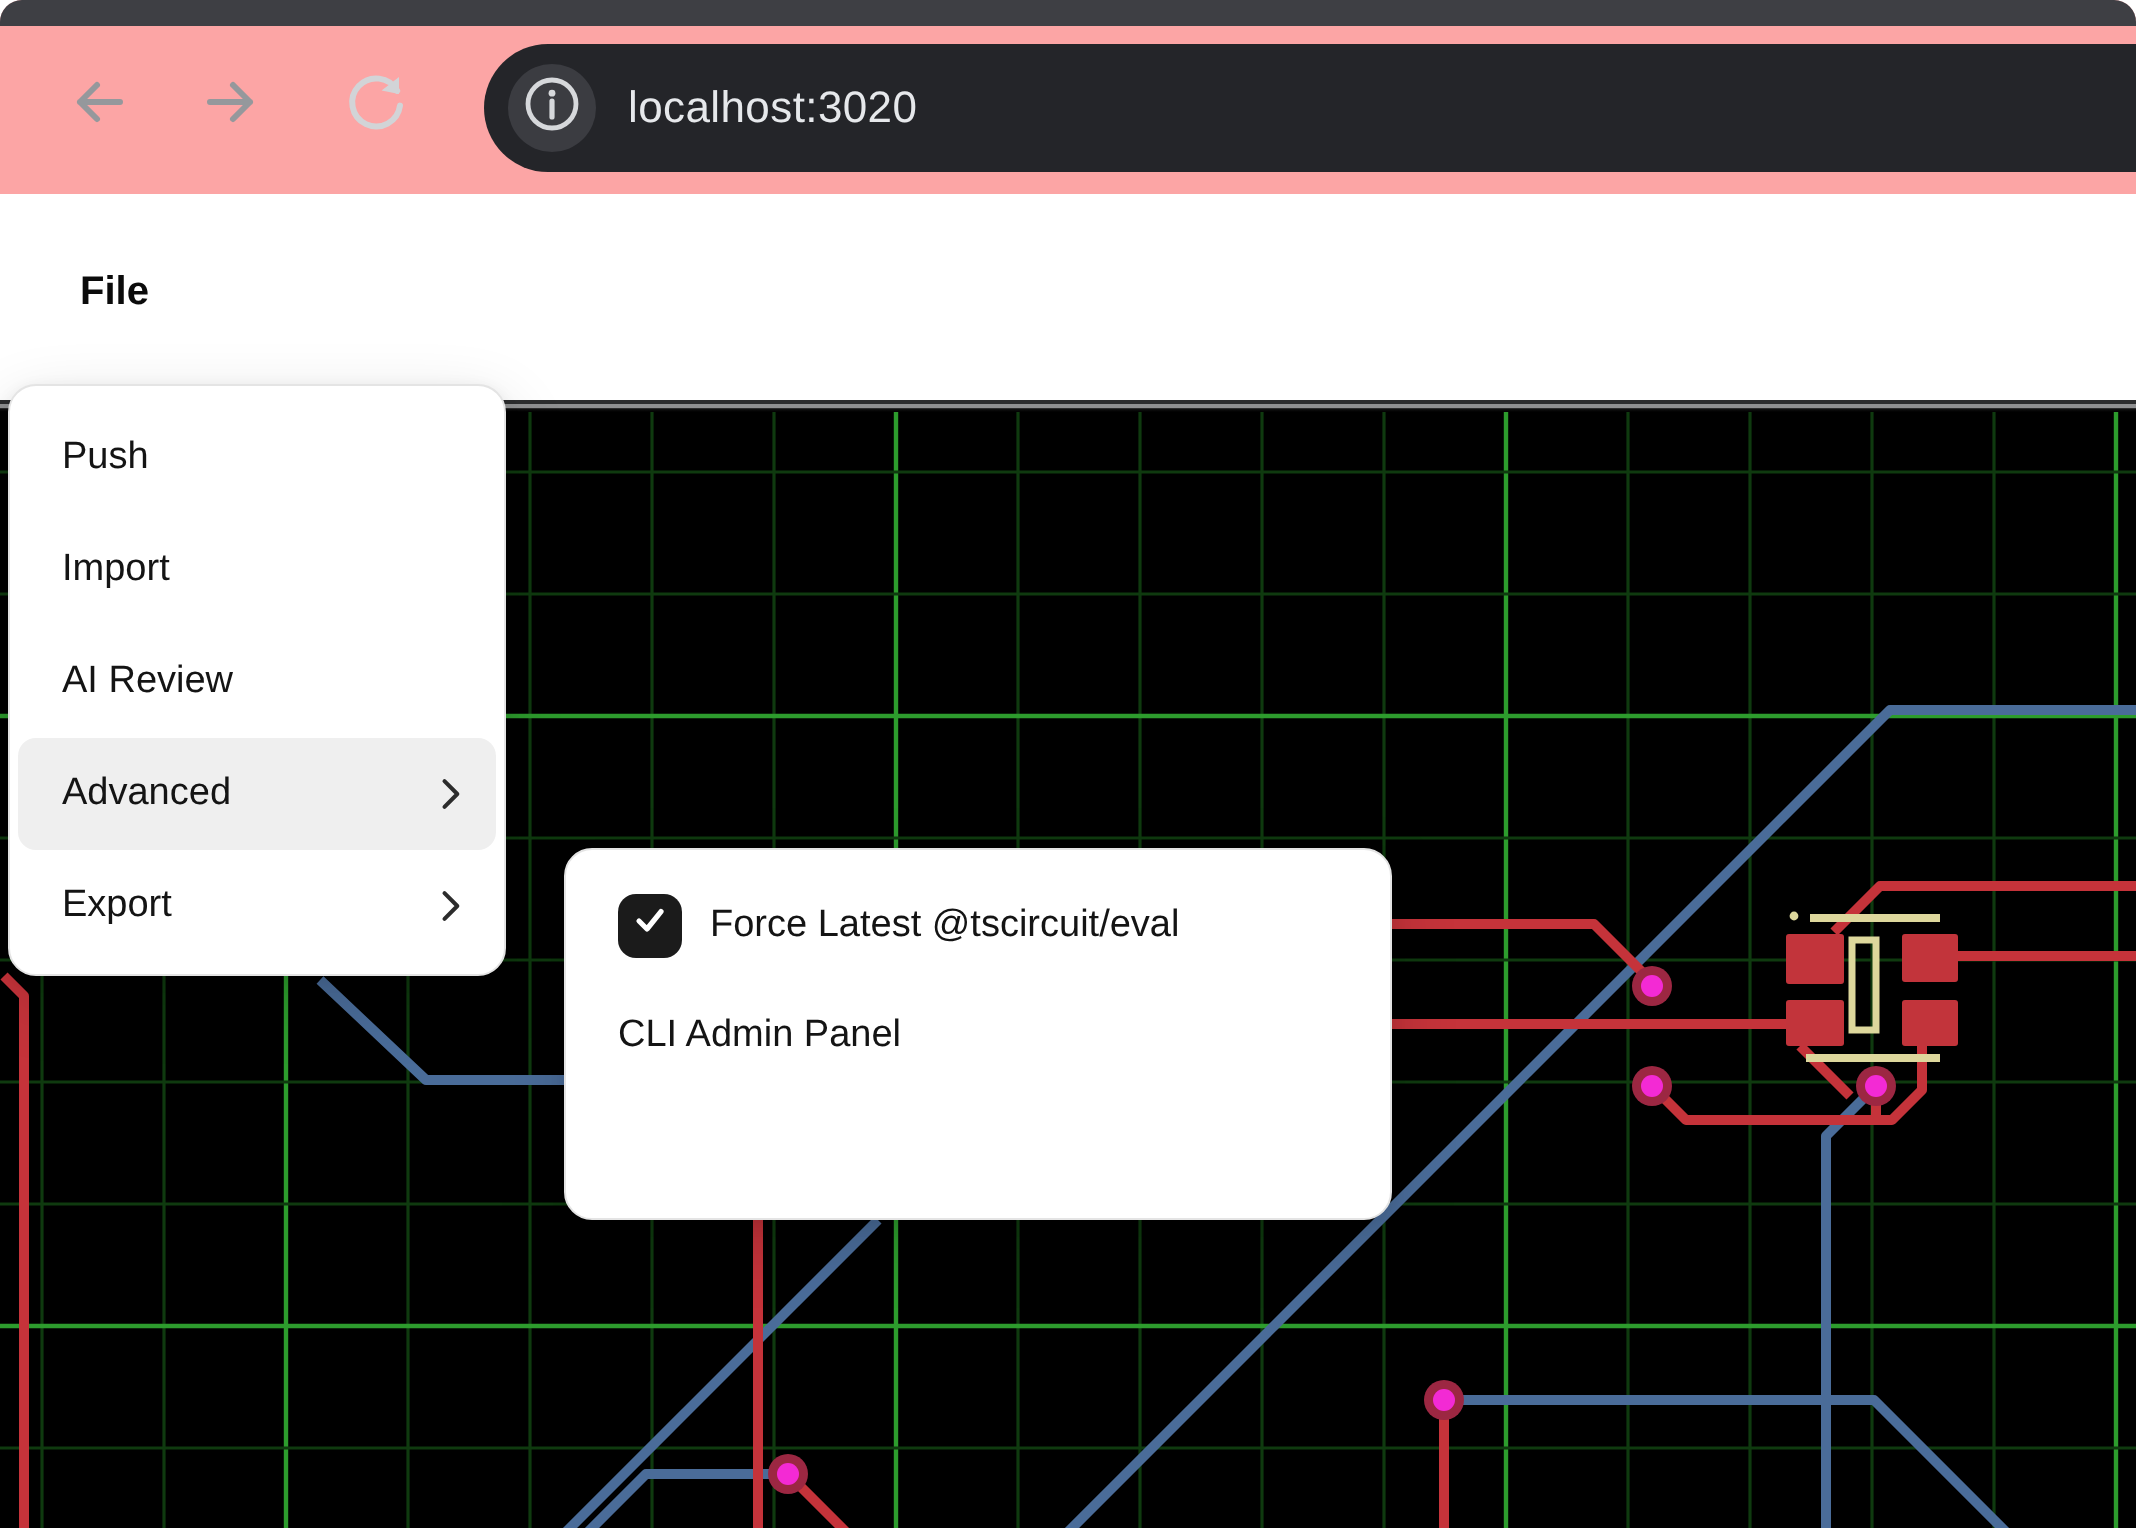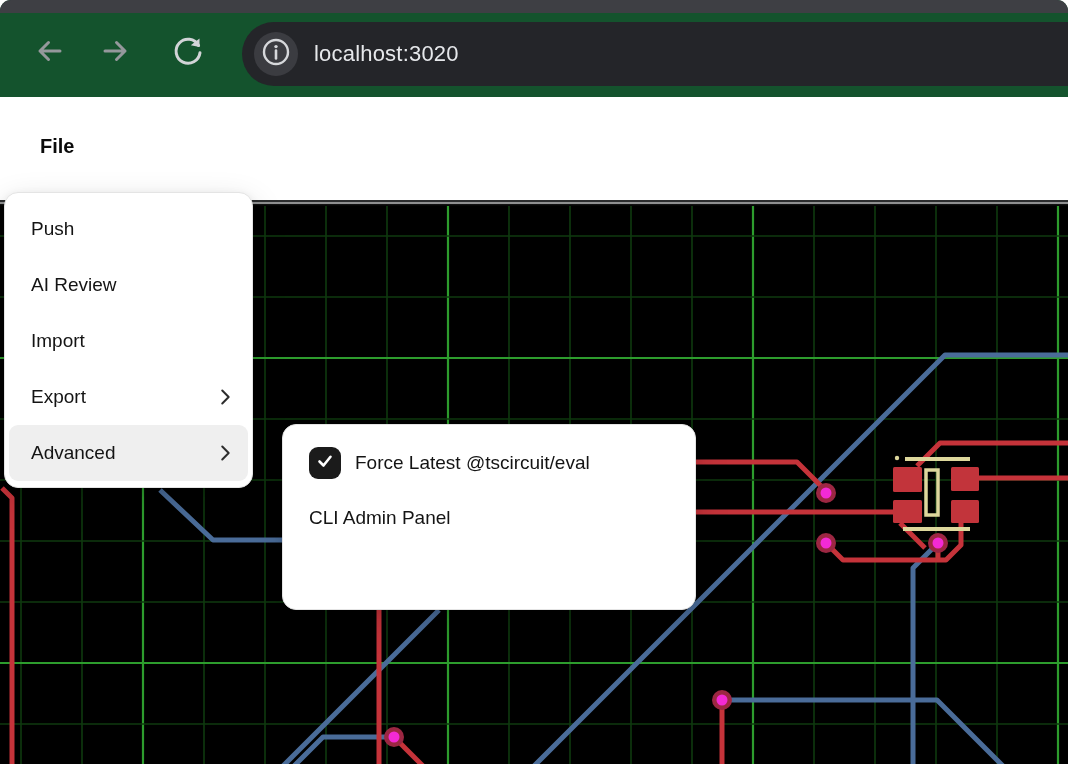--- a/index.html
+++ b/index.html
@@ -1,21 +1,21 @@
 <!DOCTYPE html>
 <html><head>
 <meta charset="utf-8">
 <style>
   html,body{margin:0;padding:0;background:#ffffff;}
   body{width:1068px;height:764px;position:relative;overflow:hidden;
        font-family:"Liberation Sans","DejaVu Sans",sans-serif;
        -webkit-font-smoothing:antialiased;}
   
   .chrome{position:absolute;left:0;top:0;width:1068px;height:97px;
-          background:#14532d;border-radius:11px 11px 0 0;z-index:30;}
+          background:#fca5a5;border-radius:11px 11px 0 0;z-index:30;}
   .tabstrip{position:absolute;left:0;top:0;width:100%;height:13px;
             background:#3e3f44;border-radius:11px 11px 0 0;}
   .navbtn{position:absolute;top:33px;width:36px;height:36px;display:flex;
           align-items:center;justify-content:center;border:none;background:transparent;
           padding:0;cursor:pointer;}
   .navbtn svg{display:block;}
   .omnibox{position:absolute;left:242px;top:22px;width:866px;height:64px;
            background:#242529;border-radius:32px;display:flex;align-items:center;}
   .infocircle{position:absolute;left:12px;top:10px;width:44px;height:44px;
               border-radius:50%;background:#3b3c41;display:flex;align-items:center;
@@ -165,35 +165,35 @@
       <circle cx="722" cy="500" r="5.5" fill="#f32ad4"></circle>
     </svg>
 </div>
 <div class="canvasborder"></div>
 
 <div class="menu">
   <div class="mi">
     <span class="mlabel">Push</span>
   </div>
   <div class="mi">
+    <span class="mlabel">Import</span>
+  </div>
+  <div class="mi">
     <span class="mlabel">AI Review</span>
   </div>
-  <div class="mi">
-    <span class="mlabel">Import</span>
-  </div>
-  <div class="mi">
-    <span class="mlabel">Export</span>
+  <div class="mi active">
+    <span class="mlabel">Advanced</span>
     <span class="chev">
       <svg width="22" height="22" viewBox="0 0 24 24" fill="none">
         <path d="M9 5 L16 12 L9 19" stroke="#2c2c2c" stroke-width="2.2" stroke-linecap="round" stroke-linejoin="round"></path>
       </svg>
     </span>
   </div>
-  <div class="mi active">
-    <span class="mlabel">Advanced</span>
+  <div class="mi">
+    <span class="mlabel">Export</span>
     <span class="chev">
       <svg width="22" height="22" viewBox="0 0 24 24" fill="none">
         <path d="M9 5 L16 12 L9 19" stroke="#2c2c2c" stroke-width="2.2" stroke-linecap="round" stroke-linejoin="round"></path>
       </svg>
     </span>
   </div>
 </div>
 
 <div class="submenu">
   <div class="smi">

